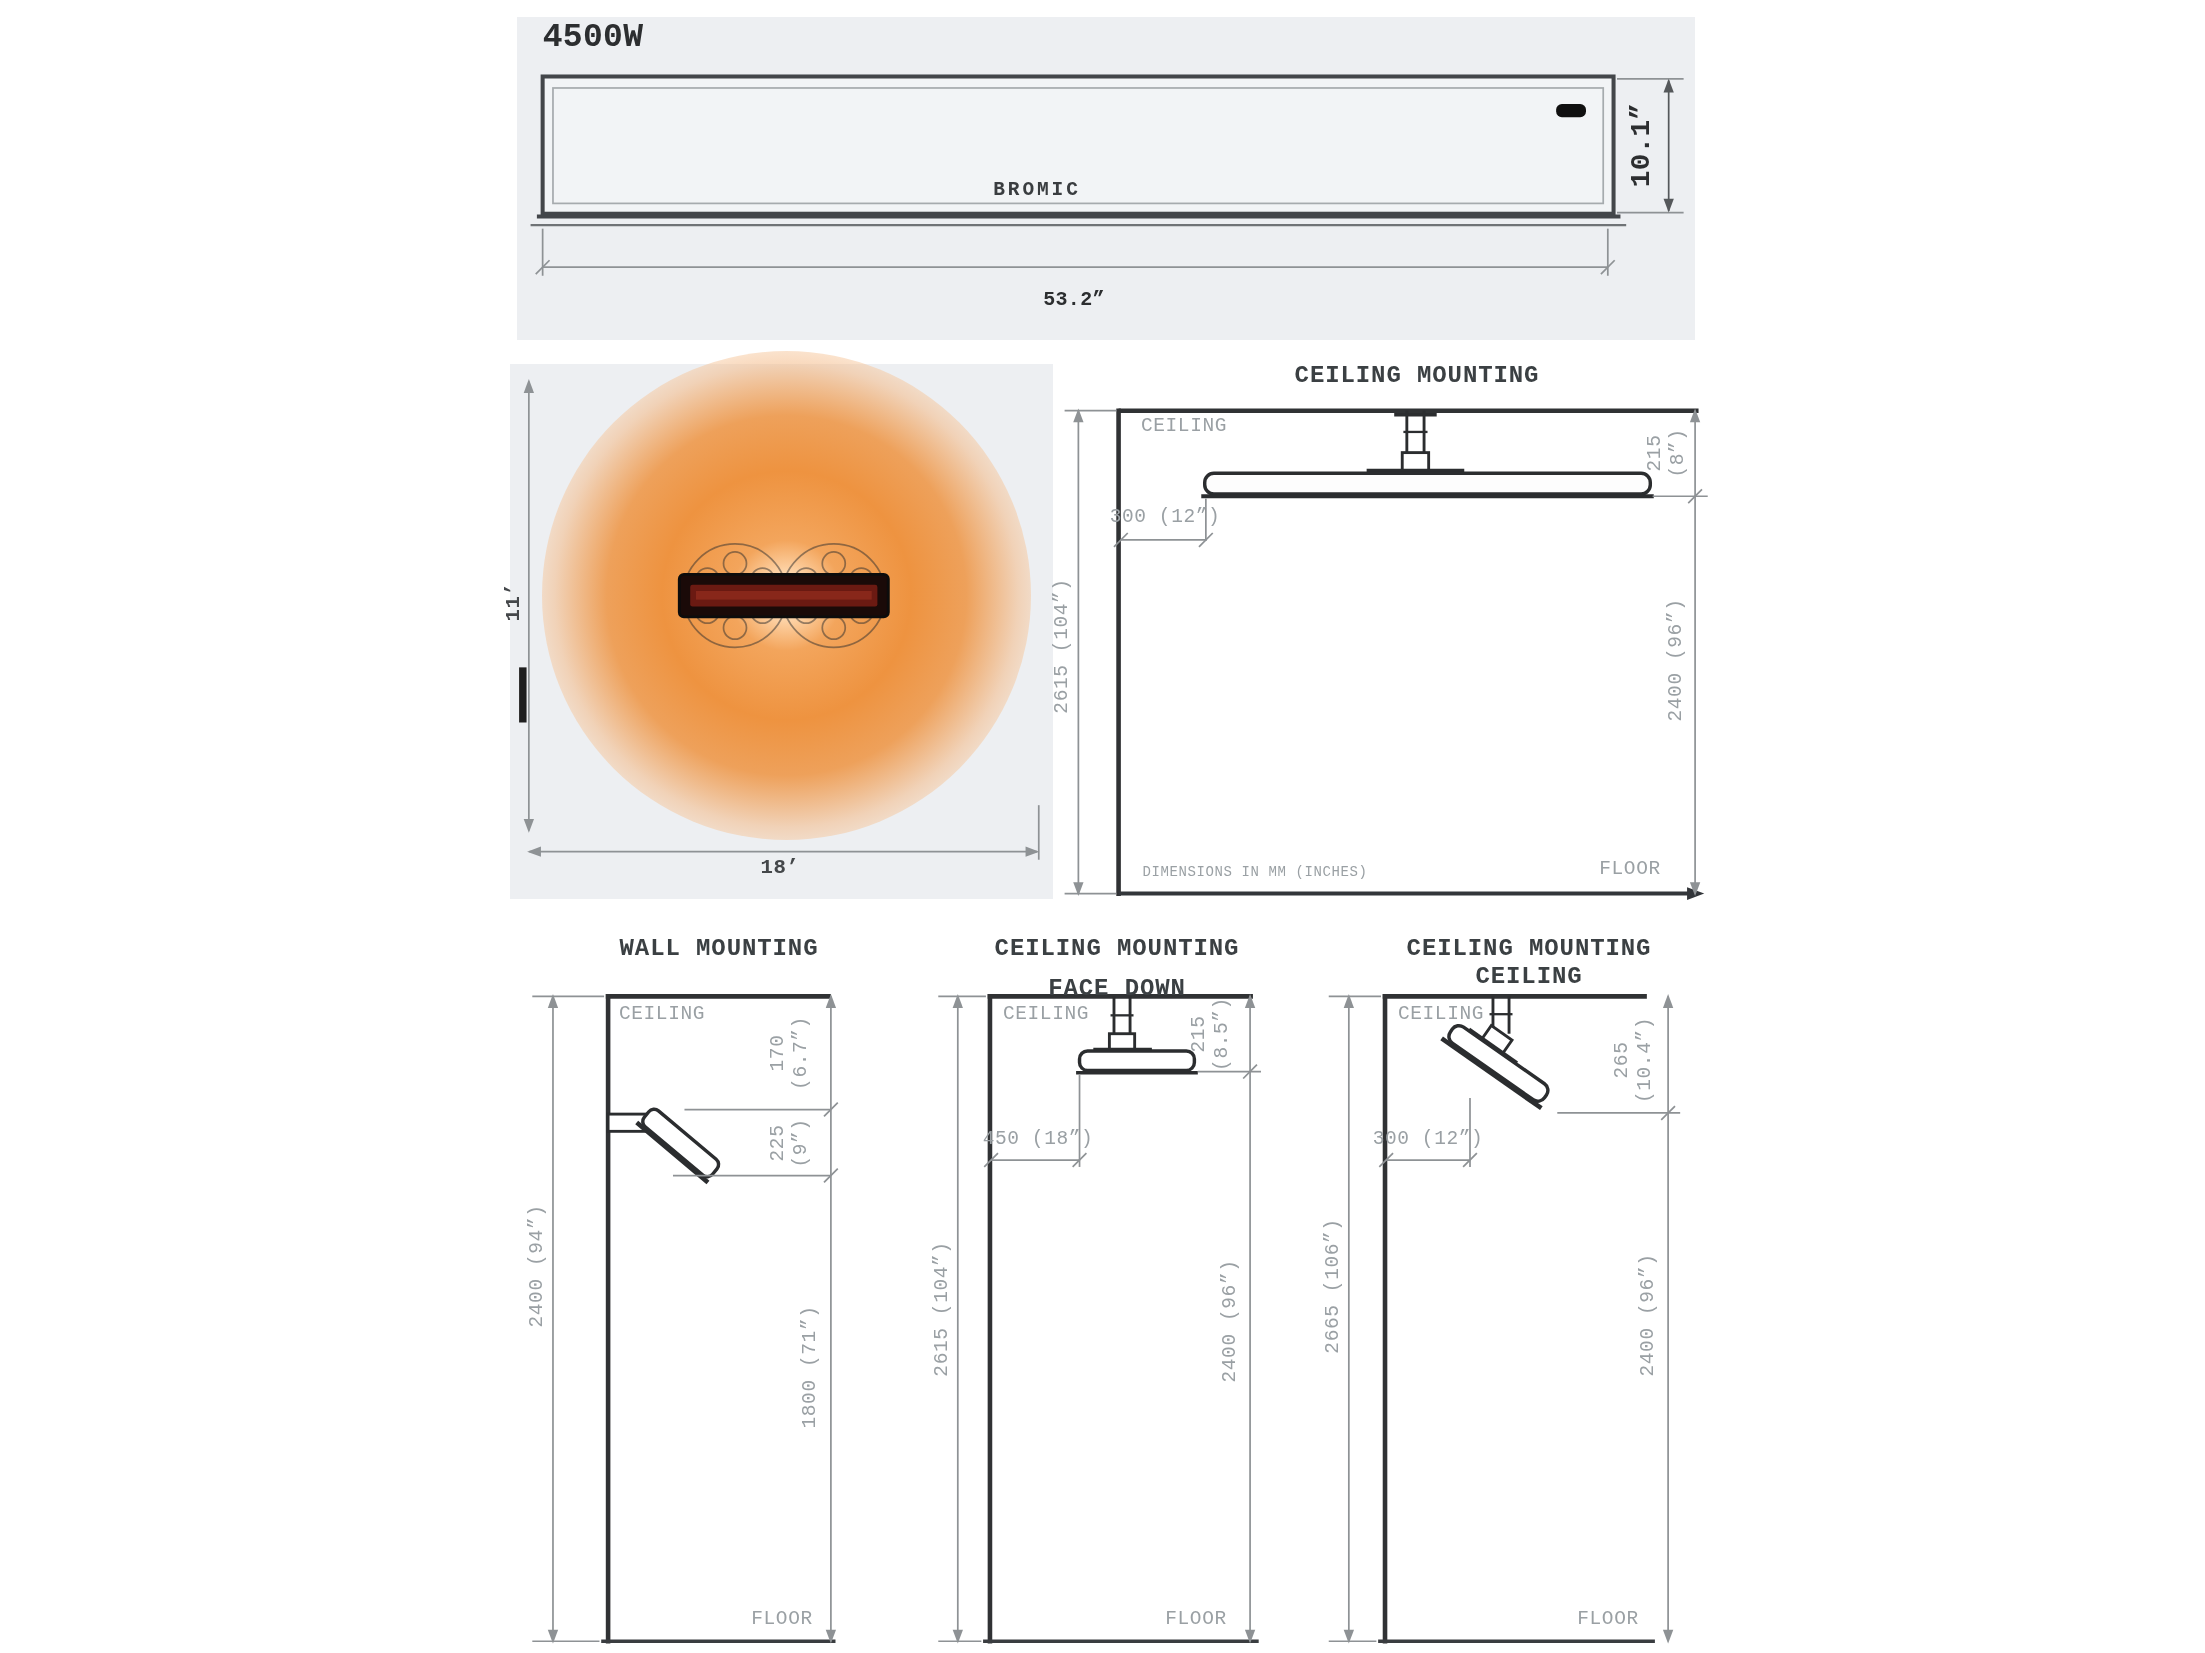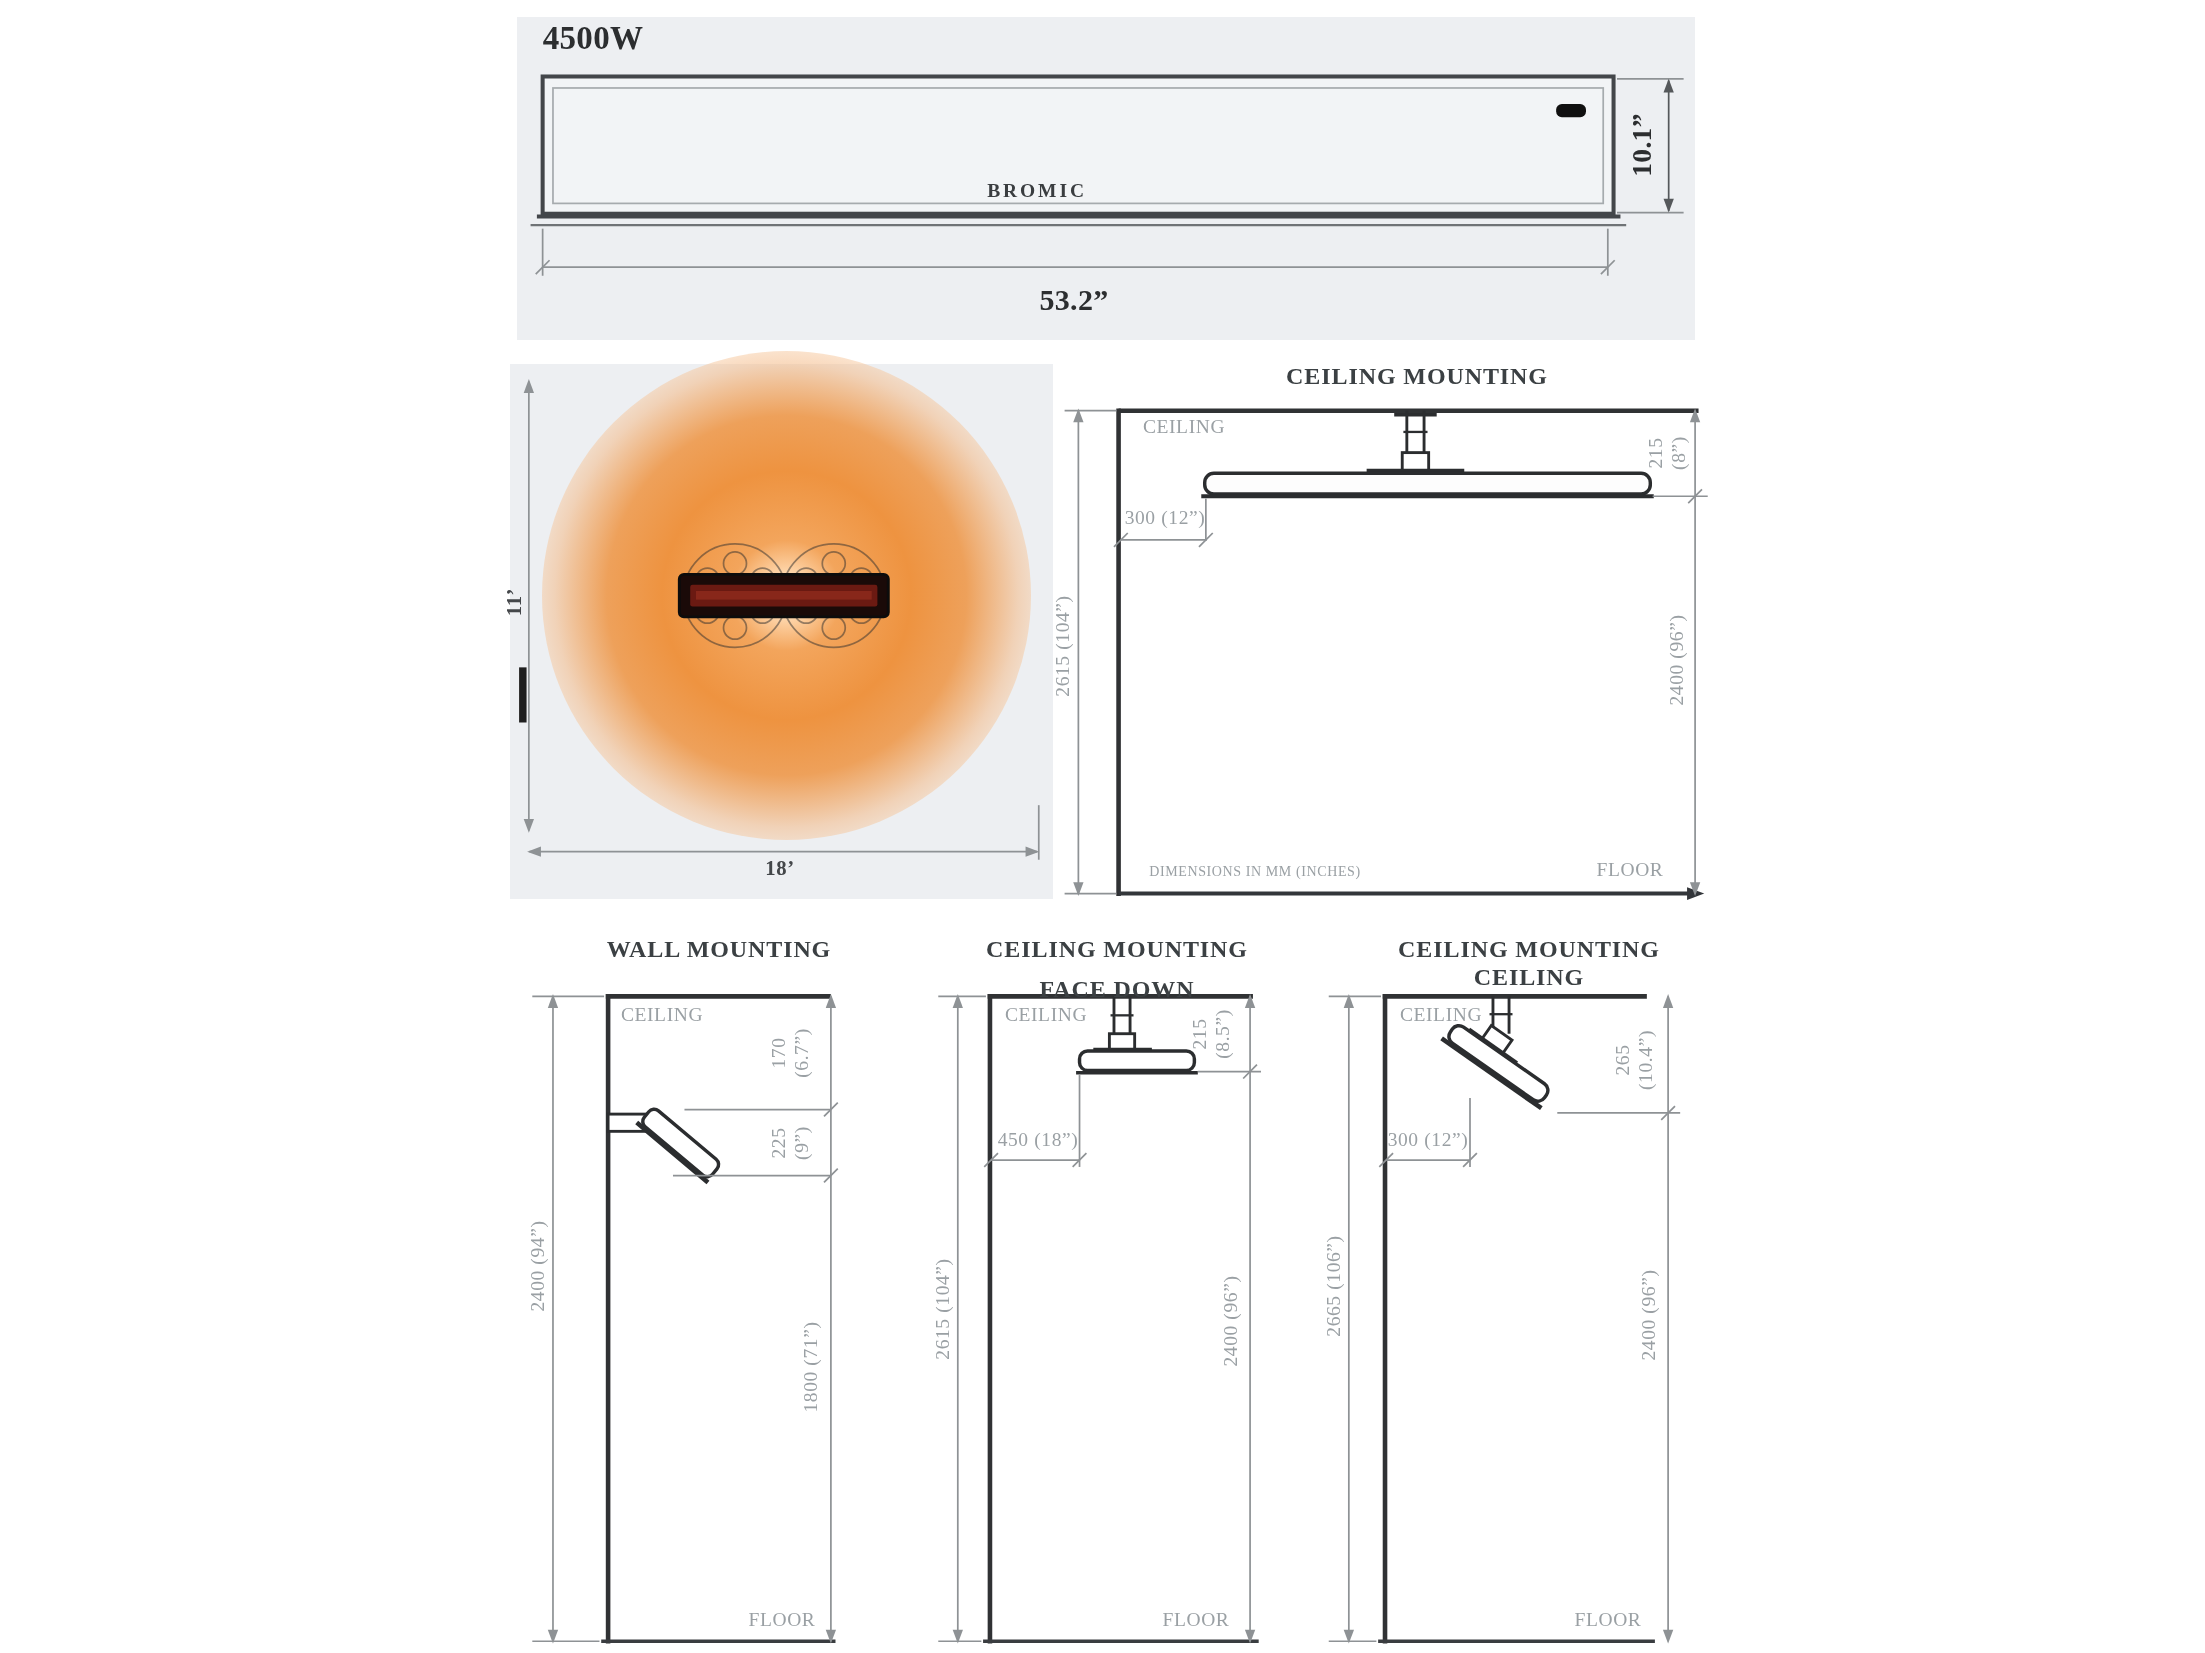--- a/index.html
+++ b/index.html
@@ -1,38 +1,38 @@
 <!DOCTYPE html>
 <html style="font-size:9.2px"><head>
 <meta charset="utf-8">
 <style>
   html,body{margin:0;padding:0;background:#ffffff;}
   #stage{position:relative;width:2205px;height:1654px;background:#ffffff;overflow:hidden;
-         font-family:Liberation Serif, serif;}
+         font-family:Liberation Mono, monospace;}
   .panel{position:absolute;background:#edeff2;}
   #heatglow{position:absolute;left:542px;top:351px;width:489px;height:489px;border-radius:50%;
     background:radial-gradient(circle,
       rgba(255,255,255,0.95) 0%,
       #ffd9b0 6%,
       #f3a55c 16%,
       #ee9340 36%,
       rgba(238,147,64,0.85) 52%,
       rgba(244,186,135,0.55) 67%,
       rgba(252,235,215,0.35) 79%,
       rgba(255,255,255,0.12) 88%,
       rgba(255,255,255,0) 100%);}
   svg{position:absolute;left:0;top:0;}
   .lbl{position:absolute;color:#9aa0a4;font-size:19.5px;letter-spacing:0.6px;white-space:nowrap;
        transform:translate(-50%,-50%);text-align:center;line-height:1.18;}
   .rot{transform:translate(-50%,-50%) rotate(-90deg);}
   .dark{color:#2c2e30;font-weight:bold;letter-spacing:0.3px;}
   .title{color:#3b4043;font-weight:bold;font-size:24px;letter-spacing:0.9px;}
   .note{font-size:14px;}
   .brand{font-size:19.5px;font-weight:bold;letter-spacing:2.9px;color:#3a3d40;}
-  .f58{font-size:33px;} .f52{font-size:30px;} .f48{font-size:27.6px;} .f36{font-size:20.7px;color:#44474a;font-weight:bold;}
+  .f58{font-size:33px;} .f52{font-size:20px;} .f48{font-size:27.6px;} .f36{font-size:20.7px;color:#44474a;font-weight:bold;}
 </style>
 </head>
 <body>
 
 <div id="stage">
 
   <div class="panel" style="left:517px;top:17px;width:1178px;height:323px;"></div>
   <div class="panel" style="left:510px;top:364px;width:543px;height:535px;"></div>
 
   <div id="heatglow"></div>

